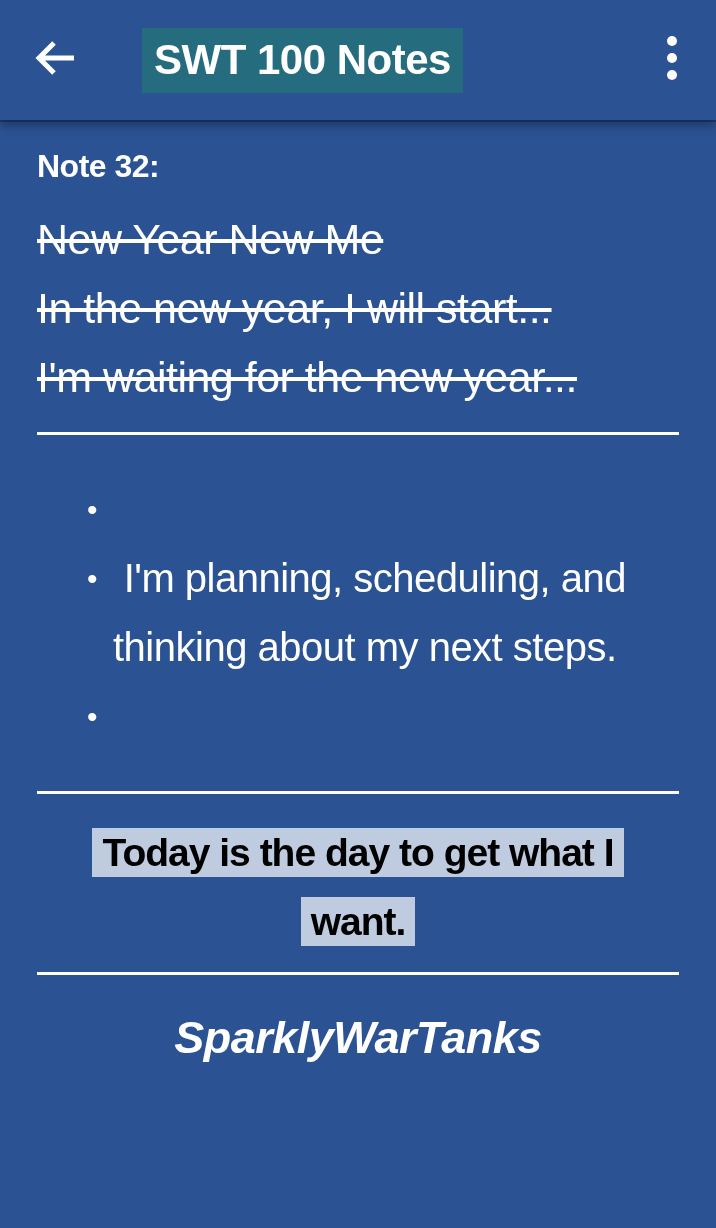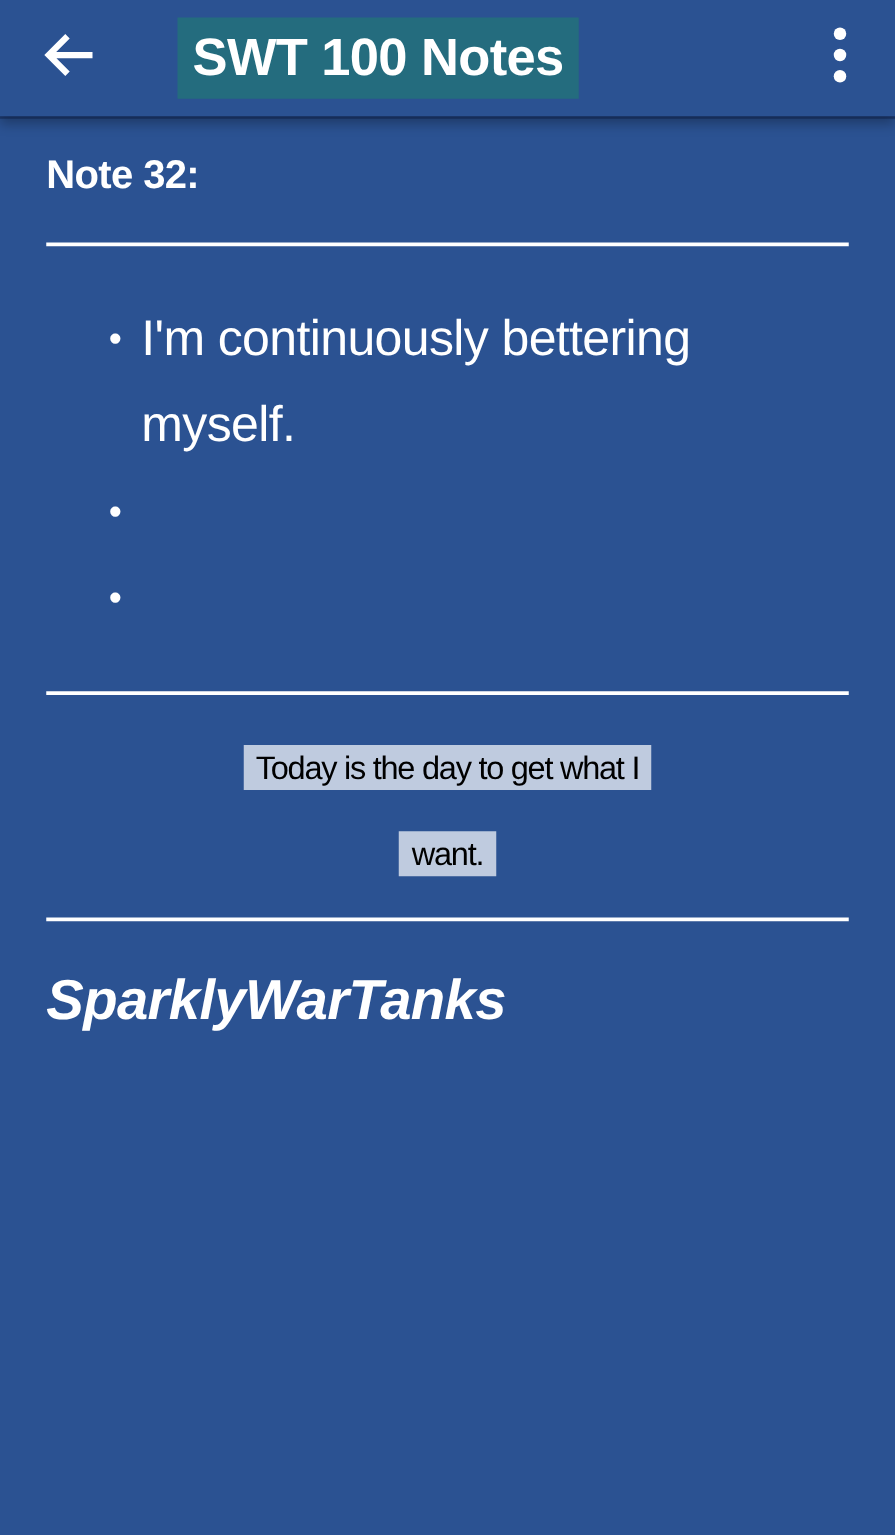--- a/index.html
+++ b/index.html
@@ -6,21 +6,21 @@
   html, body { width: 716px; height: 1228px; }
   body {
     background: #2b5292;
     color: #ffffff;
     font-family: "Liberation Sans", sans-serif;
     overflow: hidden;
   }
 
   
   .appbar {
-    height: 93px;
+    height: 120px;
     display: flex;
     align-items: center;
     padding: 0 22px 0 30px;
     background: #2b5292;
     box-shadow: 0 2px 0 rgba(10, 25, 60, 0.45), 0 6px 9px rgba(0, 0, 0, 0.28);
     position: relative;
     z-index: 2;
   }
   .back-btn {
     width: 52px; height: 52px;
@@ -90,37 +90,37 @@
     flex: 0 0 26px;
     width: 26px;
     font-size: 30px;
     line-height: 69px;
   }
   .bullet-text { white-space: pre-wrap; }
 
   .quote-block {
     margin-top: 24px;
     text-align: center;
-    font-size: 26px;
-    font-weight: normal;
+    font-size: 39px;
+    font-weight: bold;
     line-height: 69px;
     letter-spacing: -1px;
   }
   .quote-highlight {
     background: #bfcbdf;
     color: #000000;
     white-space: pre-wrap;
     padding: 3px 10px;
     -webkit-box-decoration-break: clone;
     box-decoration-break: clone;
   }
 
   .signature {
     margin-top: 28px;
-    text-align: left;
+    text-align: center;
     font-size: 45px;
     line-height: 69px;
     font-weight: bold;
     font-style: italic;
     letter-spacing: -0.5px;
   }
 </style>
 </head>
 <body>
 
@@ -141,31 +141,34 @@
         <circle cx="7" cy="42" r="5" fill="#ffffff"></circle>
       </svg>
     </span>
   </div>
 </header>
 
 <main class="content">
 
   <div class="note-heading">Note 32:</div>
 
+  <div class="struck-lines">New Year New Me
+In the new year, I will start...
+I'm waiting for the new year...</div>
 
   <hr class="divider divider-1">
 
   <ul class="bullet-list">
     <li>
       <span class="bullet-dot">•</span>
-      <span class="bullet-text">I'm continuously bettering
-myself.</span>
     </li>
     <li>
       <span class="bullet-dot">•</span>
+      <span class="bullet-text"> I'm planning, scheduling, and
+thinking about my next steps.</span>
     </li>
     <li>
       <span class="bullet-dot">•</span>
     </li>
   </ul>
 
   <hr class="divider divider-2">
 
   <div class="quote-block">
     <span class="quote-highlight">Today is the day to get what I

